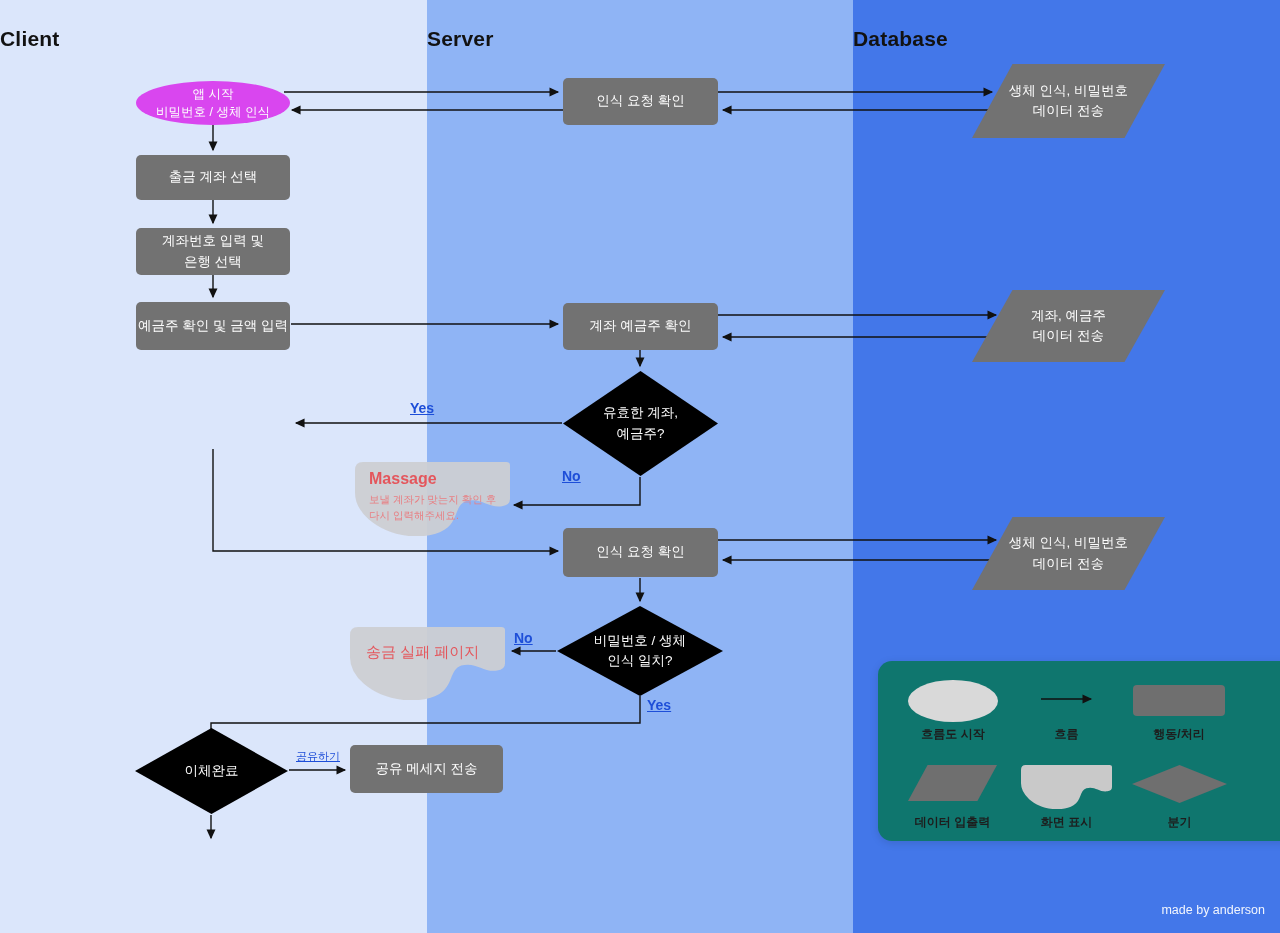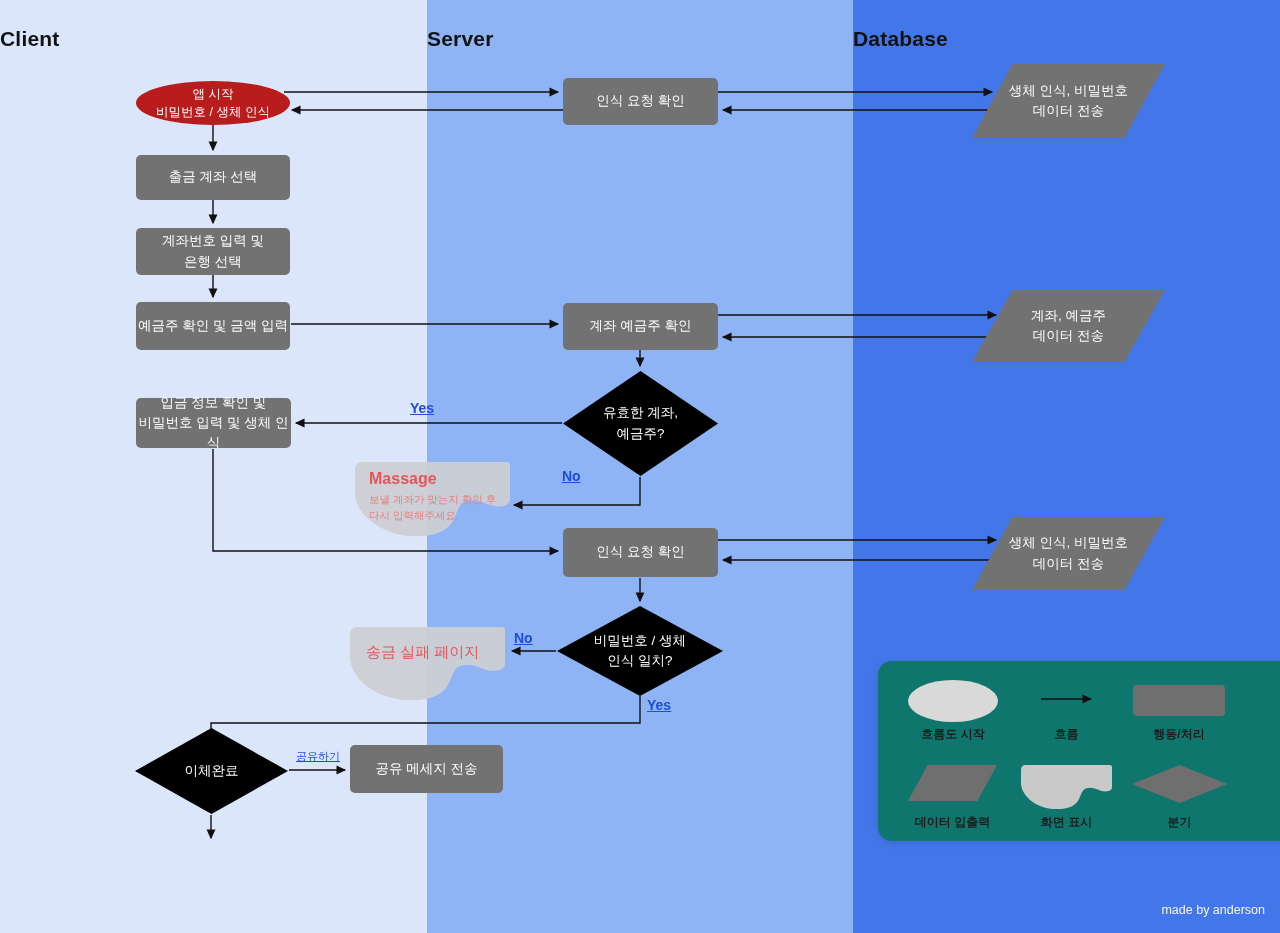--- a/index.html
+++ b/index.html
@@ -7,21 +7,21 @@
   #canvas{position:relative;width:1280px;height:933px;overflow:hidden;background:#dbe6fb;}
   .lane{position:absolute;top:0;height:933px;}
   .lane-client{left:0;width:427px;background:#dbe6fb;}
   .lane-server{left:427px;width:426px;background:#8fb4f5;}
   .lane-db{left:853px;width:427px;background:#4377e9;}
   .lane-title{position:absolute;top:27px;text-align:left;font-size:21px;font-weight:700;color:#121212;letter-spacing:.2px;}
   #edges{position:absolute;left:0;top:0;pointer-events:none;}
   .node{position:absolute;display:flex;flex-direction:column;align-items:center;justify-content:center;
         text-align:center;color:#fdfdfd;font-size:13.5px;line-height:1.5;box-sizing:border-box;}
   .rect{background:#727272;border-radius:5px;}
-  .ellipse{background:#b91c1c;border-radius:50%;font-size:12.5px;line-height:1.45;}
+  .ellipse{background:#d946ef;border-radius:50%;font-size:12.5px;line-height:1.45;}
   .diamond{background:#000000;clip-path:polygon(50% 0,100% 50%,50% 100%,0 50%);}
   .para{background:#727272;clip-path:polygon(21% 0,100% 0,79% 100%,0 100%);}
   .legend-para{clip-path:polygon(22% 0,100% 0,78% 100%,0 100%);}
   .display{position:absolute;}
   .display svg{position:absolute;left:0;top:0;width:100%;height:100%;}
   .disp-body{position:absolute;left:14px;top:8px;text-align:left;}
   .massage-title{font-size:16px;font-weight:700;color:#e4565c;margin-bottom:3px;}
   .massage-line{font-size:10.5px;line-height:1.55;color:#e87e82;}
   .fail-text{position:absolute;left:16px;top:16px;font-size:15px;font-weight:500;color:#e4565c;}
   .elabel{position:absolute;color:#1d4ed8;font-size:14px;font-weight:600;text-decoration:underline;}
@@ -88,24 +88,20 @@
   </div>
 
   <div class="node rect" style="left:136px;top:155px;width:154px;height:45px">
     <span>출금 계좌 선택</span>
   </div>
 
   <div class="node rect" style="left:136px;top:302px;width:154px;height:48px">
     <span>예금주 확인 및 금액 입력</span>
   </div>
 
-  <div class="node rect" style="left:136px;top:398px;width:155px;height:50px">
-    <span>입금 정보 확인 및</span>
-    <span>비밀번호 입력 및 생체 인식</span>
-  </div>
 
   <div class="display" style="left:355px;top:462px;width:155px;height:74px">
     <svg viewBox="0 0 156 72" preserveAspectRatio="none">
       <path d="M 8,0 H 152 Q 156,0 156,3 V 36 Q 156,42 148,43 C 134,45 127,34 112,38 C 100,42 104,58 90,66 C 80,72 66,73 54,72 C 36,70 24,64 14,56 Q 0,44 0,30 V 8 Q 0,0 8,0 Z" fill="#cdced2" opacity="0.94"></path>
     </svg>
     <div class="disp-body">
       <div class="massage-title">Massage</div>
       <div class="massage-line">보낼 계좌가 맞는지 확인 후</div>
       <div class="massage-line">다시 입력해주세요.</div>
     </div>

